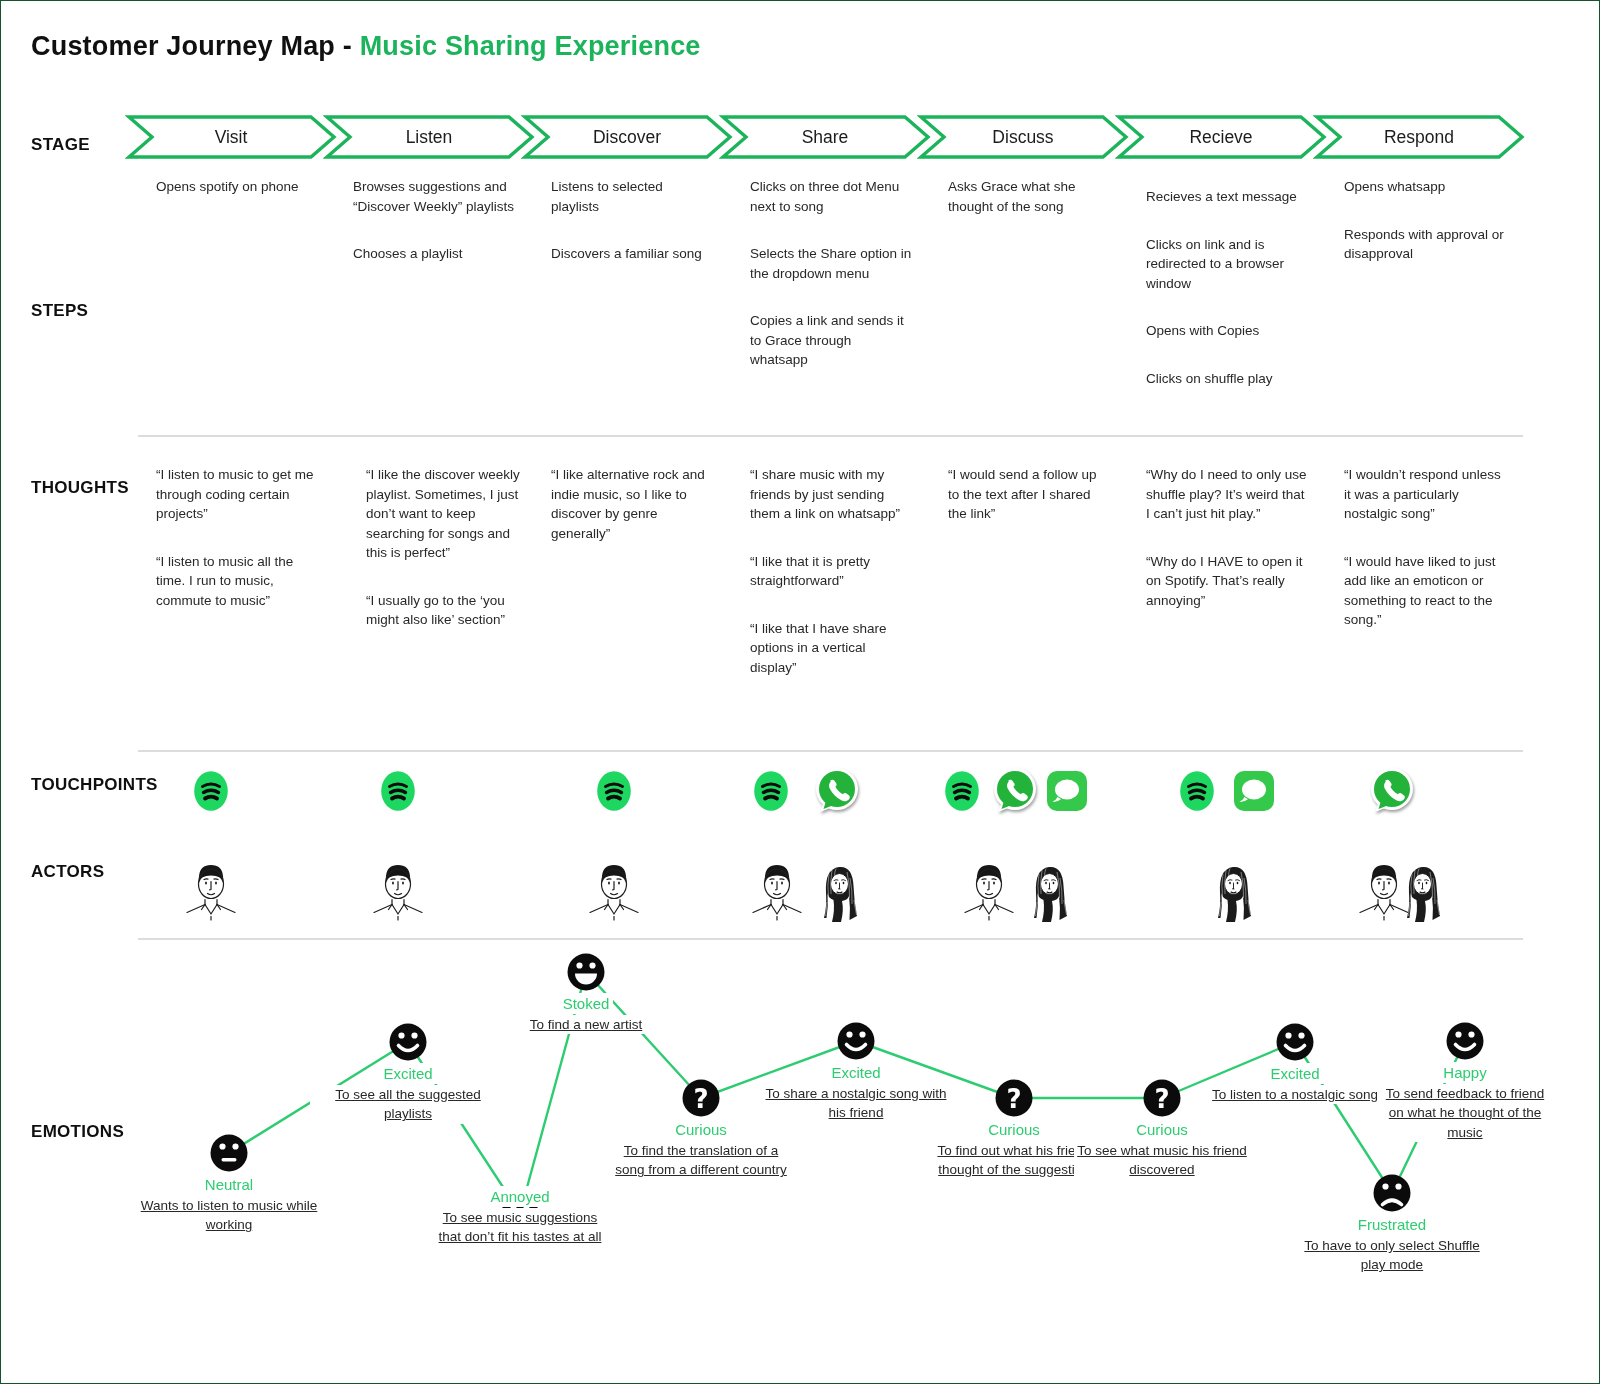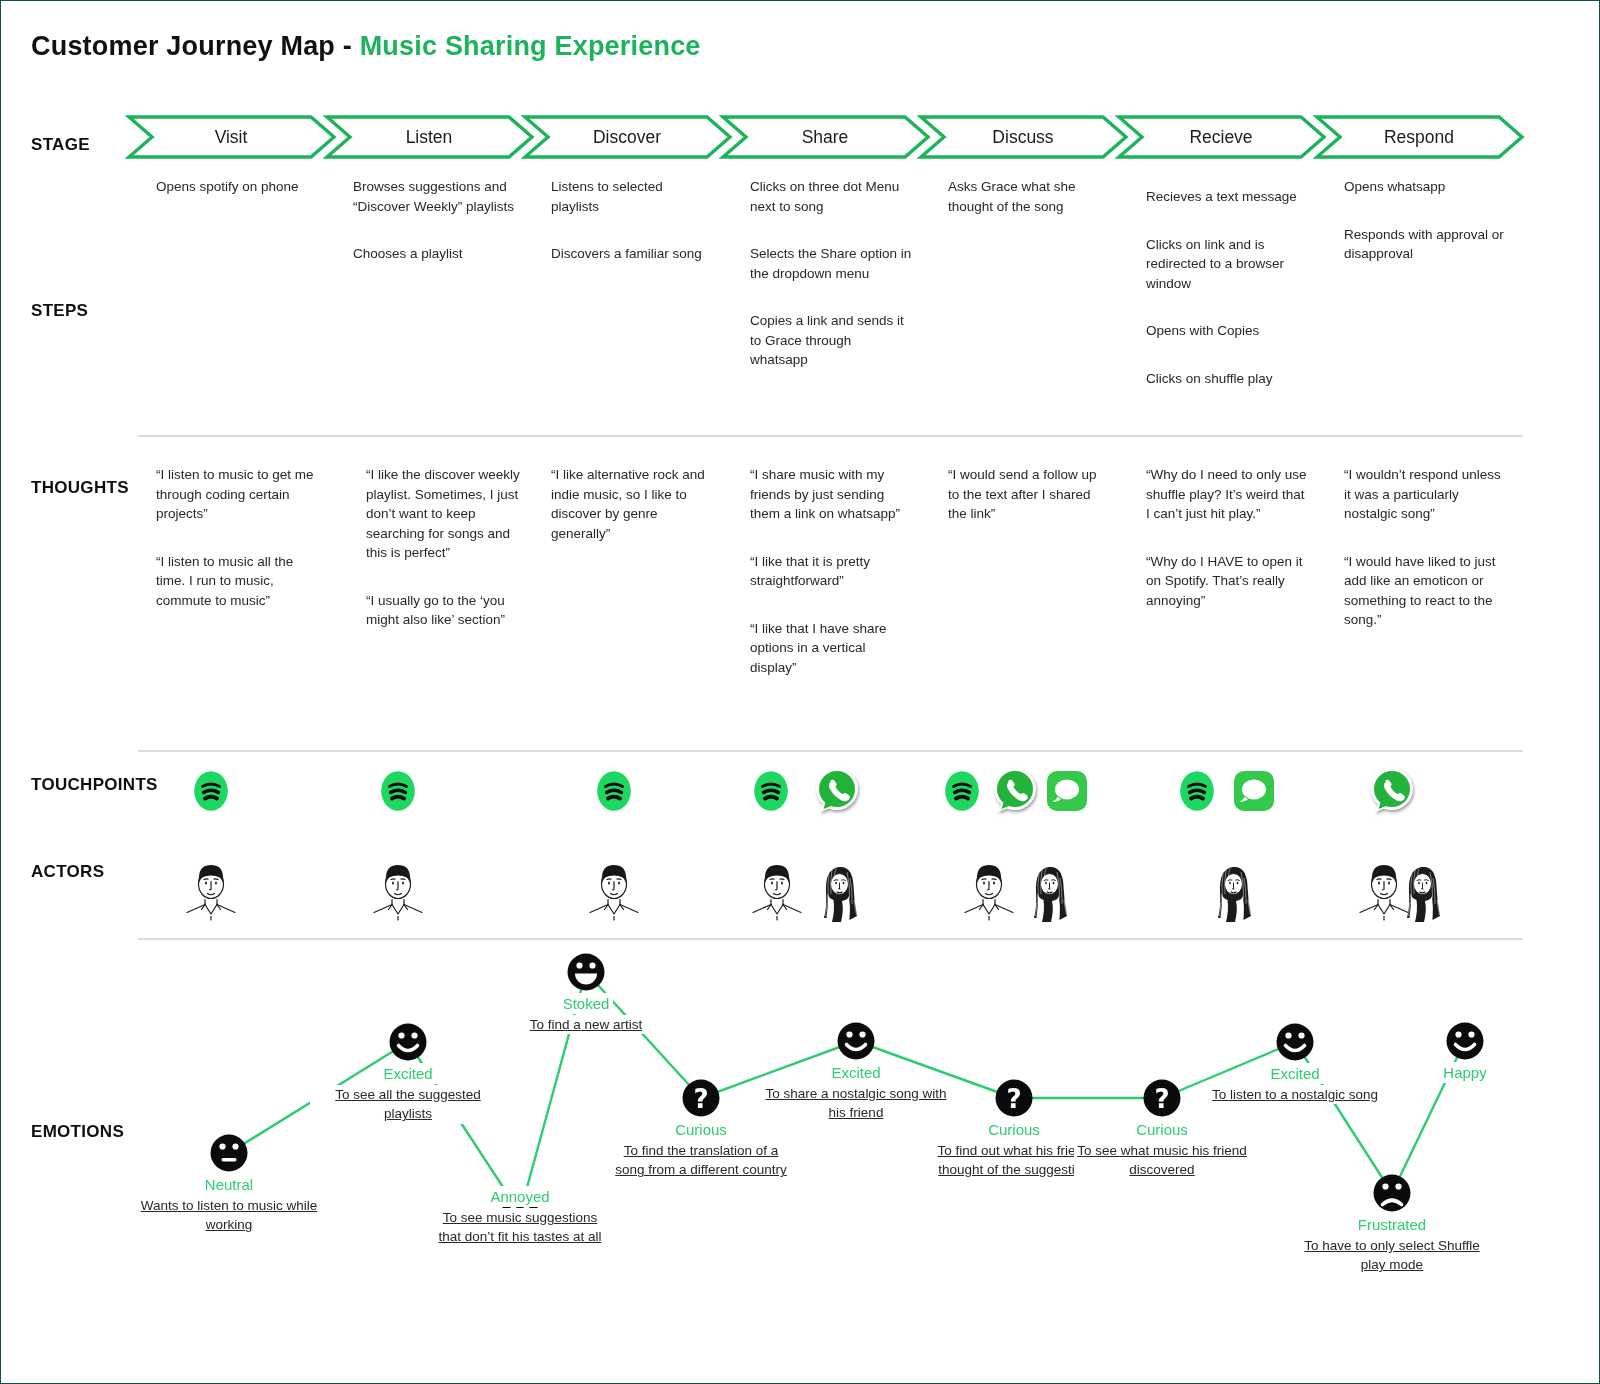--- a/index.html
+++ b/index.html
@@ -475,15 +475,15 @@
           <circle cx="6.5" cy="-6.5" r="3.1" fill="#fff"></circle>
           <path d="M -9.5 11.5 Q 0 3 9.5 11.5" stroke="#fff" stroke-width="3.6" fill="none" stroke-linecap="round"></path>
         </svg></span>
       <div class="emo-label" style="left: 1298px; top: 1213px; width: 186px;"><div class="name">Frustrated</div><div class="desc">To have to only select Shuffle play mode</div></div>
       <span class="emo-face" style="left: 1444px; top: 1020px;"><svg width="40" height="40" viewBox="-20 -20 40 40">
           <circle r="18.5" fill="#0b0b0b"></circle>
           <circle cx="-6.5" cy="-6.5" r="3.1" fill="#fff"></circle>
           <circle cx="6.5" cy="-6.5" r="3.1" fill="#fff"></circle>
           <path d="M -9.5 3.5 Q 0 13.5 9.5 3.5" stroke="#fff" stroke-width="3.6" fill="none" stroke-linecap="round"></path>
         </svg></span>
-      <div class="emo-label" style="left: 1376px; top: 1061px; width: 176px;"><div class="name">Happy</div></div>
+      <div class="emo-label" style="left: 1376px; top: 1061px; width: 176px;"><div class="name">Happy</div><div class="desc">To send feedback to friend on what he thought of the music</div></div>
     </div>
 </div>
 
 </body></html>

